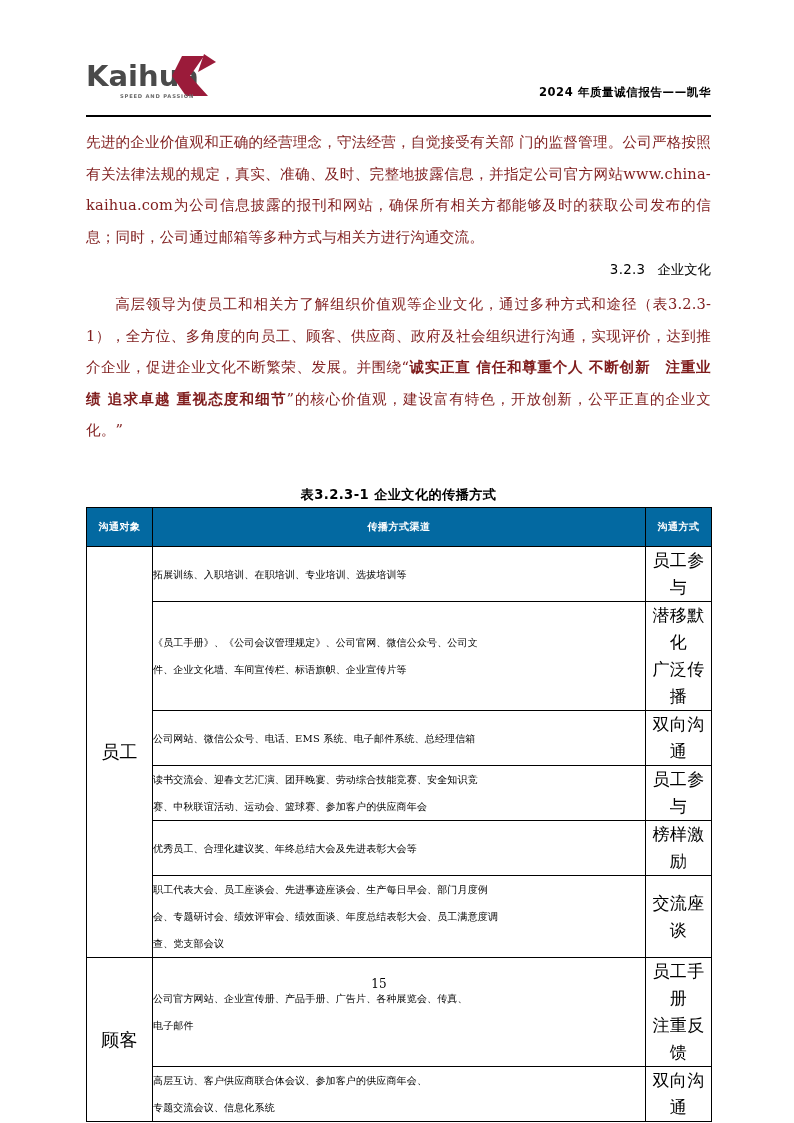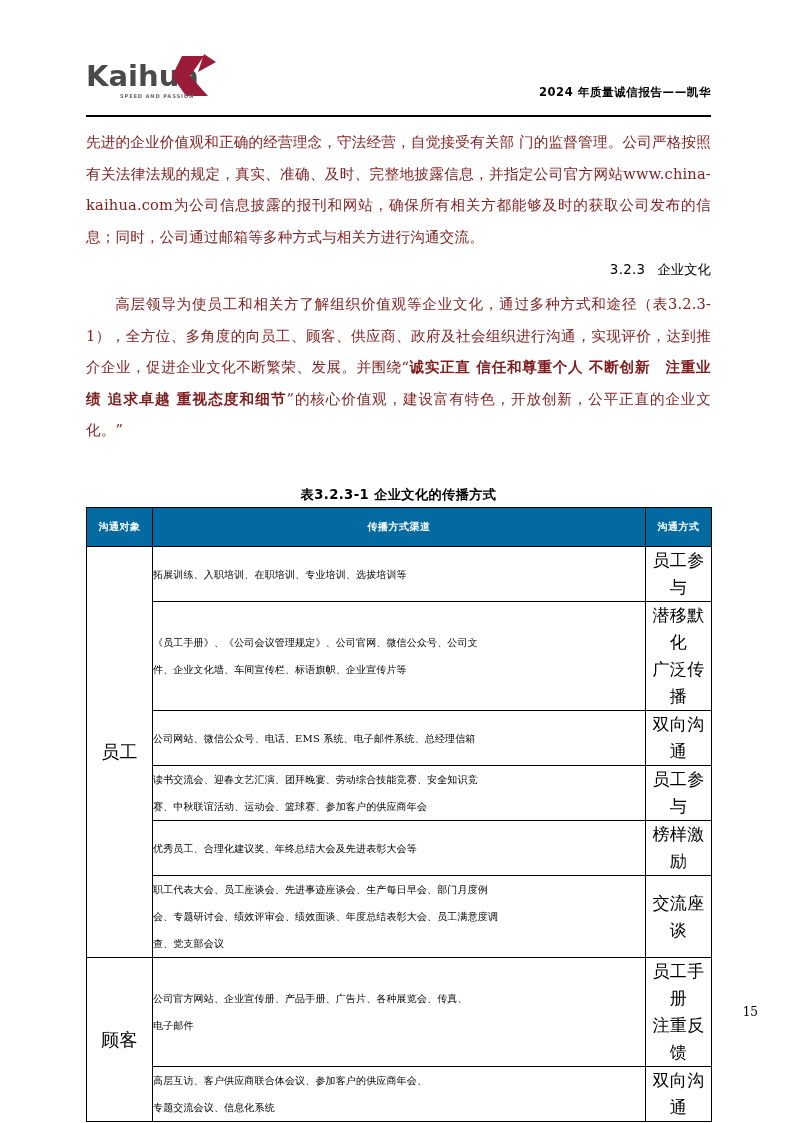--- a/index.html
+++ b/index.html
@@ -165,23 +165,23 @@
     letter-spacing: 0.3px;
     padding: 3px 2px;
   }
   td.cell-mode .m-line { display: block; }
   td.cell-chan .c-line { display: block; }
 
   
   .page-number {
     position: absolute;
     left: 0;
-    top: 1005px;
+    top: 977px;
     width: 758px;
-    text-align: right;
+    text-align: center;
     font-family: "DejaVu Serif", "Liberation Serif", serif;
     font-size: 12px;
     color: #000000;
   }
 </style>
 </head>
 <body>
 
 <div class="page">
 

